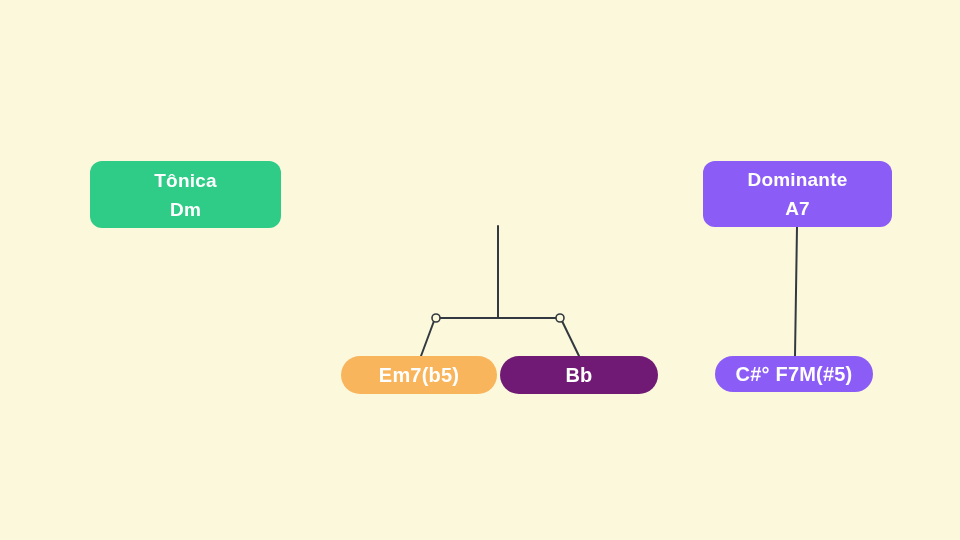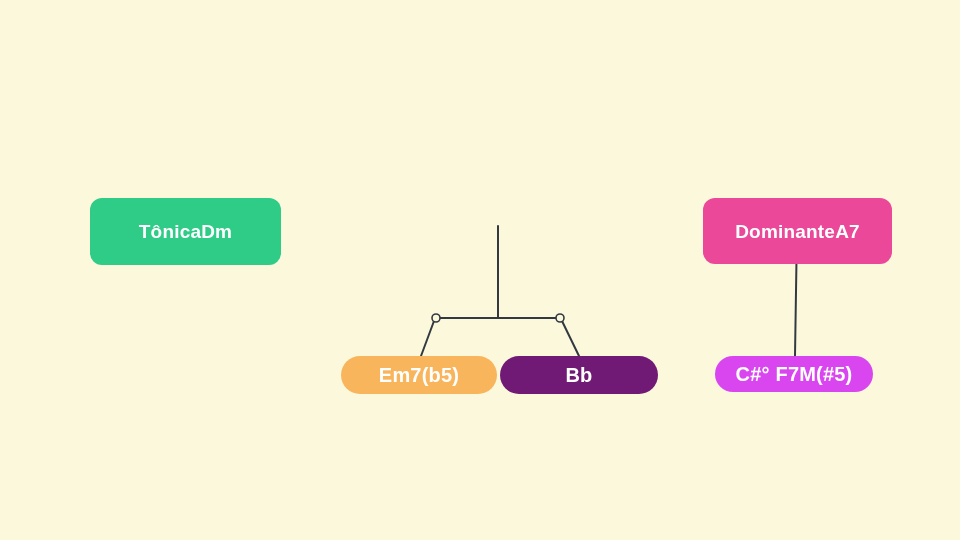--- a/index.html
+++ b/index.html
@@ -32,27 +32,26 @@
   }
   .connectors circle {
     fill: var(--bg);
     stroke: var(--line);
     stroke-width: 1.6;
   }
   .node {
     position: absolute;
     border-radius: 12px;
     display: flex;
-    flex-direction: row;
+    flex-direction: column;
     align-items: center;
     justify-content: center;
     color: #FFFFFF;
     text-align: center;
     cursor: pointer;
-    margin-top: 37px;
   }
   .node .node-title,
   .node .node-chord {
     font-size: 19px;
     font-weight: 600;
     line-height: 29px;
     letter-spacing: 0.2px;
     color: #FFFFFF;
   }
   .pill {
@@ -91,30 +90,30 @@
     <circle cx="436" cy="318" r="4"></circle>
     <circle cx="560" cy="318" r="4"></circle>
   </svg>
 
   <div class="node" id="node-tonica" style="background-color: rgb(46, 204, 134);">
     <div class="node-title">Tônica</div>
     <div class="node-chord">Dm</div>
   </div>
 
 
-  <div class="node" id="node-dominante" style="background-color: #ec4899;">
+  <div class="node" id="node-dominante" style="background-color: #8b5cf6;">
     <div class="node-title">Dominante</div>
     <div class="node-chord">A7</div>
   </div>
 
   <div class="pill" id="pill-em7b5" style="background-color: rgb(249, 181, 92);">
     <span class="pill-label">Em7(b5)</span>
   </div>
 
   <div class="pill" id="pill-bb" style="background-color: #701a75;">
     <span class="pill-label">Bb</span>
   </div>
 
-  <div class="pill" id="pill-csharp" style="background-color: #d946ef;">
+  <div class="pill" id="pill-csharp" style="background-color: #8b5cf6;">
     <span class="pill-label">C#° F7M(#5)</span>
   </div>
 
 </div>
 
 </body></html>

